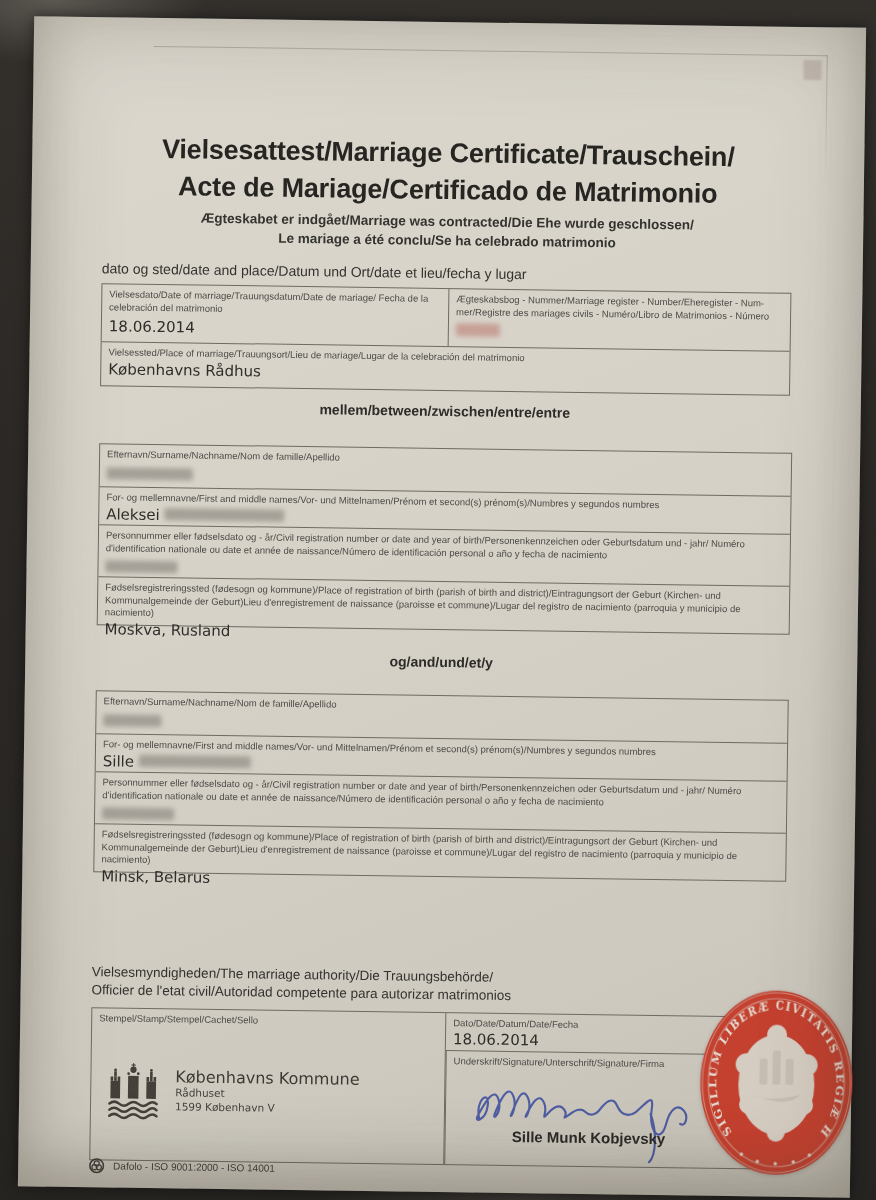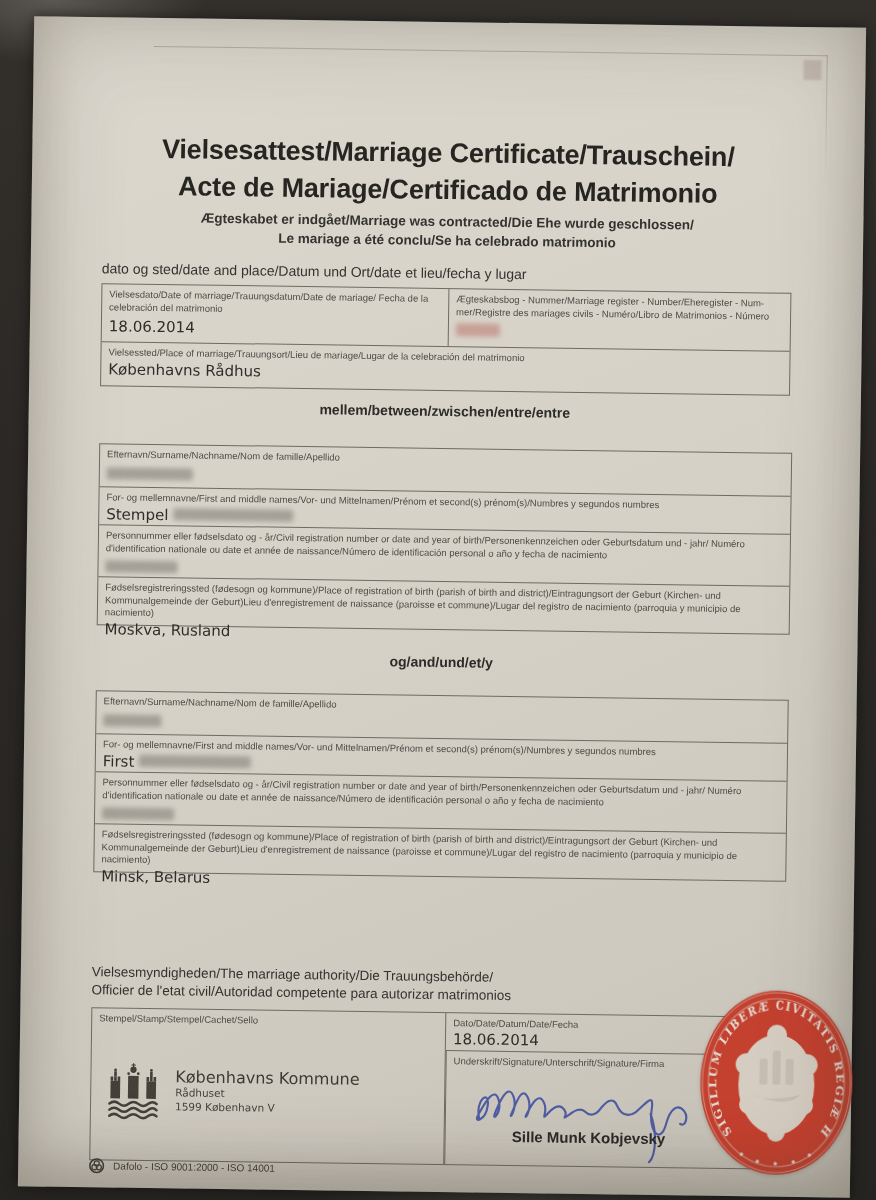--- a/index.html
+++ b/index.html
@@ -88,21 +88,21 @@
   <div class="tbl" style="left:71px; top:426px; width:693px;">
     <div class="row" style="height:42px;">
       <div class="cell" style="flex:1;">
         <div class="lbl">Efternavn/Surname/Nachname/Nom de famille/Apellido</div>
         <div class="val"><span class="redact" style="width:86px;"></span></div>
       </div>
     </div>
     <div class="row" style="height:38px;">
       <div class="cell" style="flex:1;">
         <div class="lbl">For- og mellemnavne/First and middle names/Vor- und Mittelnamen/Prénom et second(s) prénom(s)/Numbres y segundos numbres</div>
-        <div class="val" style="margin-top:1px;"><span>Stempel</span> <span class="redact" style="width:120px;"></span></div>
+        <div class="val" style="margin-top:1px;"><span>Aleksei</span> <span class="redact" style="width:120px;"></span></div>
       </div>
     </div>
     <div class="row" style="height:52px;">
       <div class="cell" style="flex:1;">
         <div class="lbl">Personnummer eller fødselsdato og - år/Civil registration number or date and year of birth/Personenkennzeichen oder Geburtsdatum und - jahr/ Numéro d'identification nationale ou date et année de naissance/Número de identificación personal o año y fecha de nacimiento</div>
         <div class="val"><span class="redact" style="width:72px;"></span></div>
       </div>
     </div>
     <div class="row" style="height:48px;">
       <div class="cell" style="flex:1;">
@@ -117,21 +117,21 @@
   <div class="tbl" style="left:71px; top:673px; width:693px;">
     <div class="row" style="height:42px;">
       <div class="cell" style="flex:1;">
         <div class="lbl">Efternavn/Surname/Nachname/Nom de famille/Apellido</div>
         <div class="val"><span class="redact" style="width:58px;"></span></div>
       </div>
     </div>
     <div class="row" style="height:38px;">
       <div class="cell" style="flex:1;">
         <div class="lbl">For- og mellemnavne/First and middle names/Vor- und Mittelnamen/Prénom et second(s) prénom(s)/Numbres y segundos numbres</div>
-        <div class="val" style="margin-top:1px;"><span>First</span> <span class="redact" style="width:112px;"></span></div>
+        <div class="val" style="margin-top:1px;"><span>Sille</span> <span class="redact" style="width:112px;"></span></div>
       </div>
     </div>
     <div class="row" style="height:52px;">
       <div class="cell" style="flex:1;">
         <div class="lbl">Personnummer eller fødselsdato og - år/Civil registration number or date and year of birth/Personenkennzeichen oder Geburtsdatum und - jahr/ Numéro d'identification nationale ou date et année de naissance/Número de identificación personal o año y fecha de nacimiento</div>
         <div class="val"><span class="redact" style="width:72px;"></span></div>
       </div>
     </div>
     <div class="row" style="height:48px;">
       <div class="cell" style="flex:1;">

